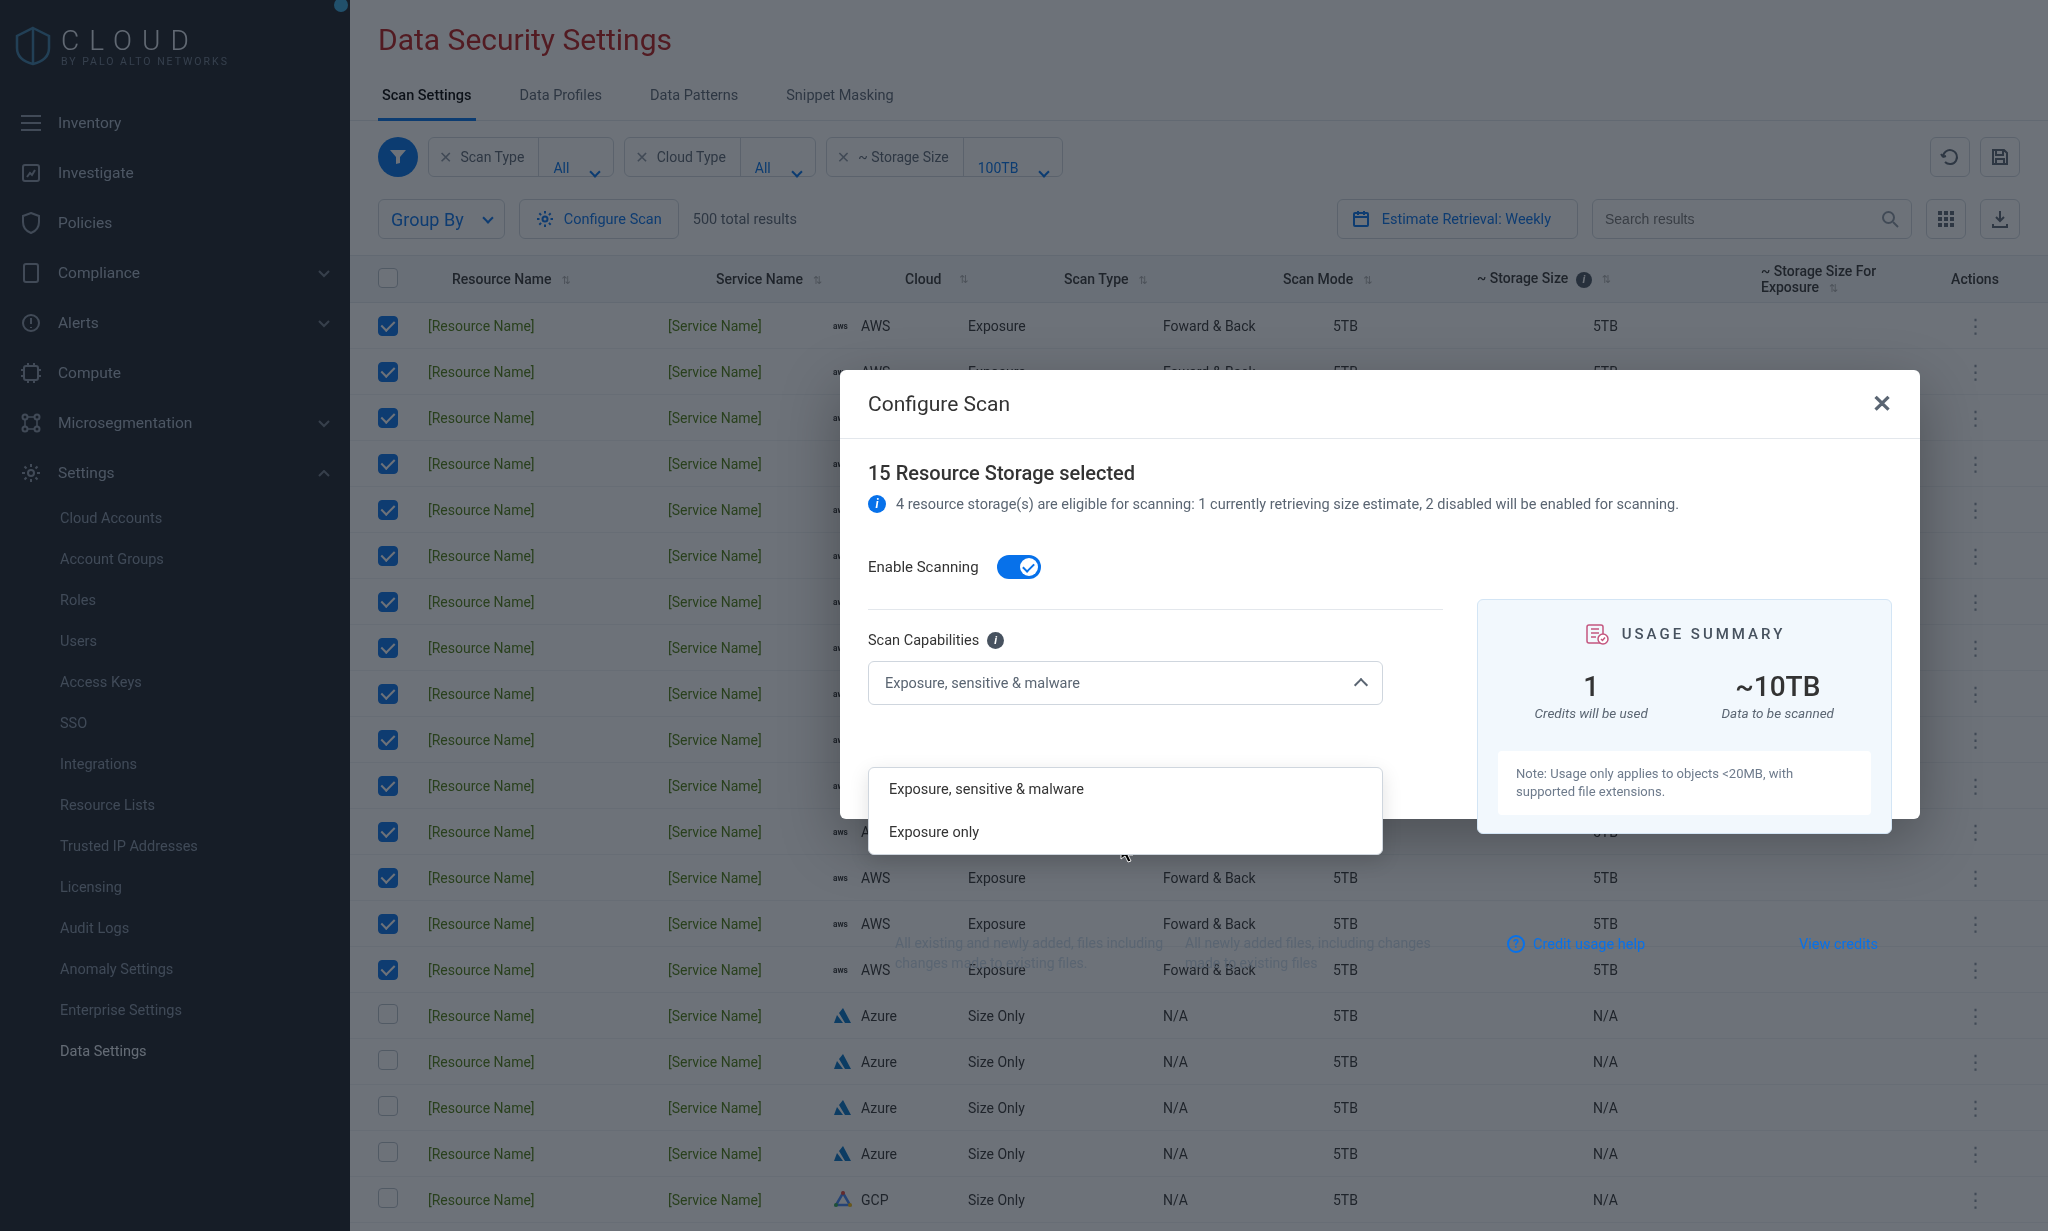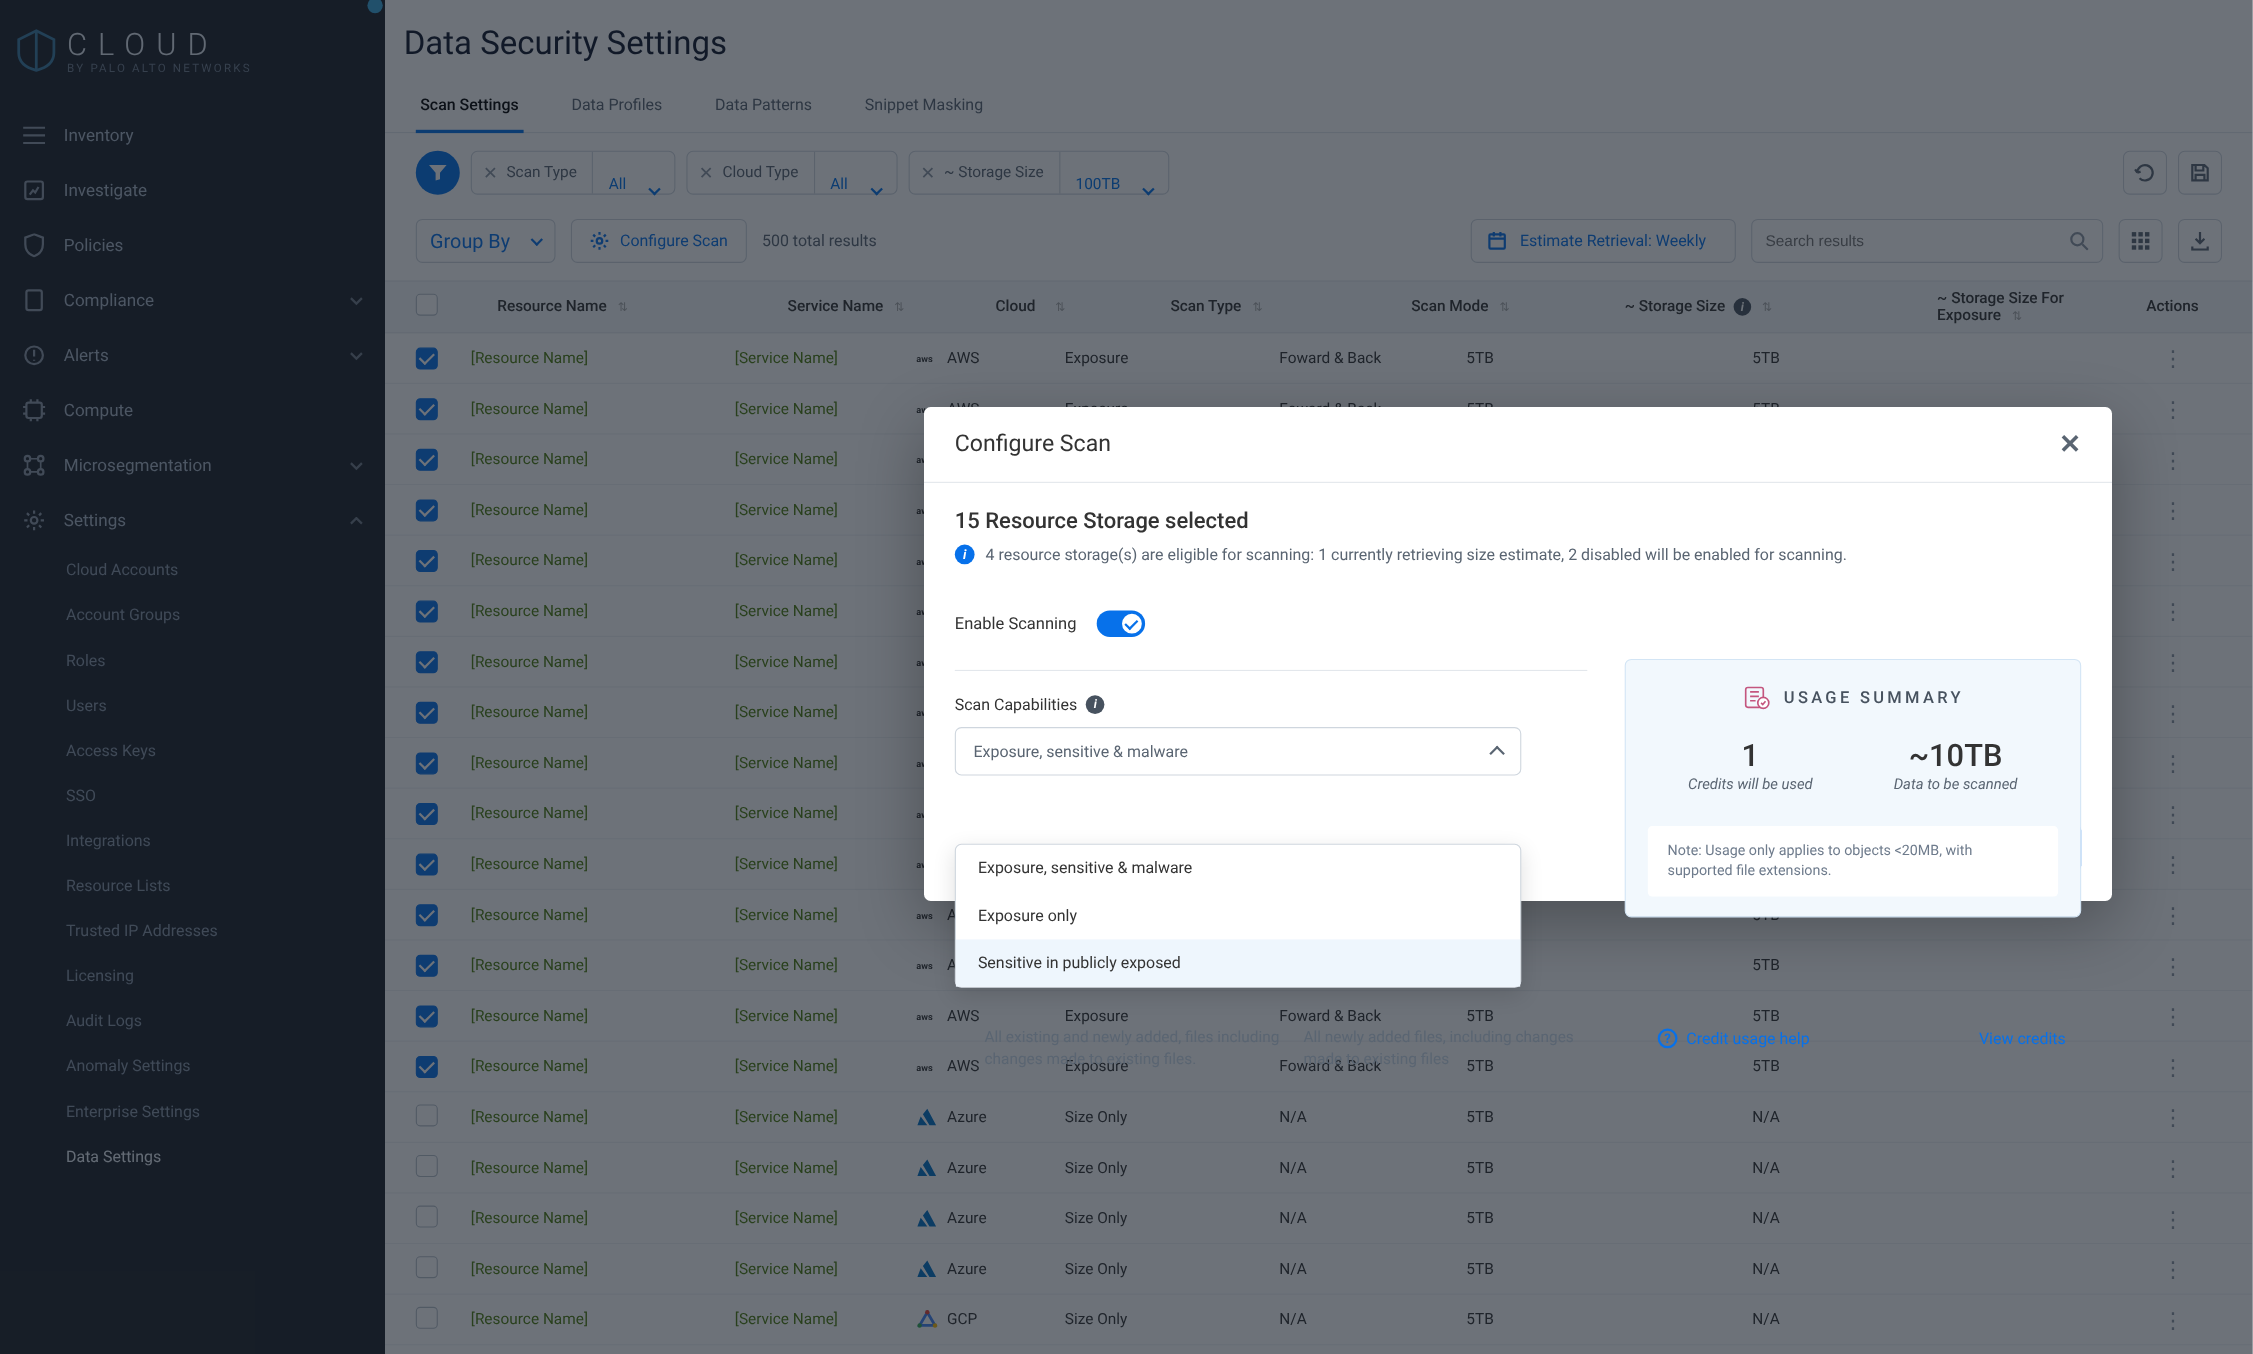--- a/index.html
+++ b/index.html
@@ -15,21 +15,21 @@
 .logo-dot { position:absolute; top:-2px; right:2px; width:14px; height:14px; border-radius:50%; background:#38a5db; }
 .nav-item { display: flex; align-items: center; padding: 14px 20px; cursor: pointer; gap: 16px; font-size: 15.5px; }
 .nav-item .nav-icon { width: 22px; height: 22px; display:flex; align-items:center; justify-content:center; opacity:0.8; }
 .nav-item .chev { margin-left: auto; opacity: 0.6; }
 .nav-sub { padding-left: 60px; }
 .nav-sub .sub-item { padding: 12px 20px 12px 0; cursor: pointer; font-size: 14.5px; color: #8895a7;}
 .nav-sub .sub-item.active { color: #e6ecf3; }
 
 
 .main { position: absolute; left: 350px; right: 0; top: 0; bottom: 0; background: #fff; }
-.page-title { font-size: 30px; font-weight: 400; color: #0f172a; padding: 22px 17px 8px; }
+.page-title { font-size: 30px; font-weight: 400; color: #b91c1c; padding: 22px 28px 8px; }
 .tabs { display: flex; gap: 40px; padding: 12px 28px 0; border-bottom: 1px solid #e3e7ec; }
 .tab { padding: 10px 4px 14px; color: #5a6572; cursor: pointer; font-size: 14.5px; }
 .tab.active { color: #000000; border-bottom: 3px solid #0071ea; margin-bottom: -1px; font-weight: 500;}
 
 .filter-bar { display: flex; align-items: center; gap: 10px; padding: 16px 28px; }
 .filter-circle { width: 40px; height: 40px; border-radius: 50%; background: #0071ea; display: flex; align-items:center; justify-content:center; }
 .pill { display: flex; align-items: center; border: 1px solid #cfd6de; border-radius: 6px; height: 40px; }
 .pill-label { padding: 0 14px 0 10px; color: #5a6572; display:flex; align-items:center; gap:8px; }
 .pill-close { color:#8c96a3; font-size:16px; }
 .pill-value { padding: 0 14px; color: #0071ea; display:flex; align-items:flex-end; gap:22px; border-left: 1px solid #cfd6de; height:100%;}
@@ -748,21 +748,20 @@
     </div>
 
     <div class="hidden-text">
       <div>All existing and newly added, files including changes made to existing files.</div>
       <div>All newly added files, including changes made to existing files</div>
     </div>
 
     <div class="select-menu">
       <div class="opt">Exposure, sensitive &amp; malware</div>
       <div class="opt">Exposure only</div>
-      <div class="opt hover">Sensitive in publicly exposed</div>
     </div>
     <svg class="cursor-img" width="16" height="20" viewBox="0 0 16 20">
         <path d="M1 1 L1 15 L5 12 L8 18 L11 17 L8 11 L13 11 Z" fill="#000" stroke="#fff" stroke-width="1"></path>
       </svg>
 
     <div class="usage-box">
       <div class="usage-title">
         <svg width="26" height="24" viewBox="0 0 26 24">
             <rect x="3" y="3" width="16" height="18" rx="2" fill="none" stroke="#c4567f" stroke-width="1.5"></rect>
             <path d="M7 7h8M7 11h8M7 15h5" stroke="#c4567f" stroke-width="1.5"></path>

